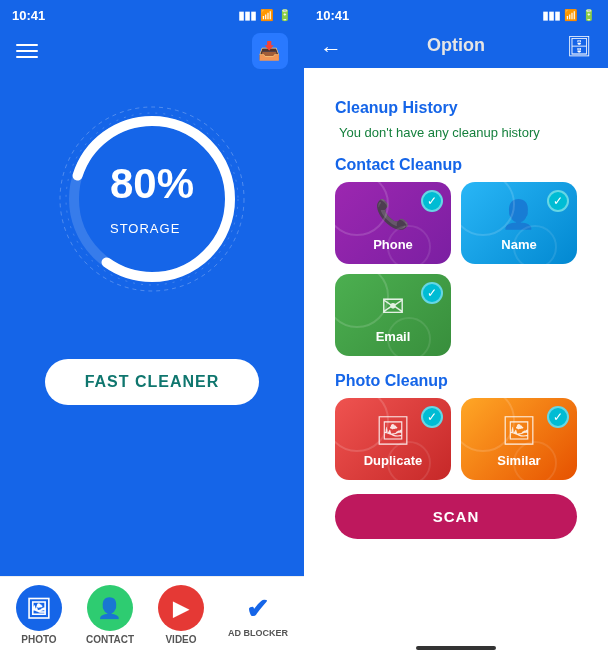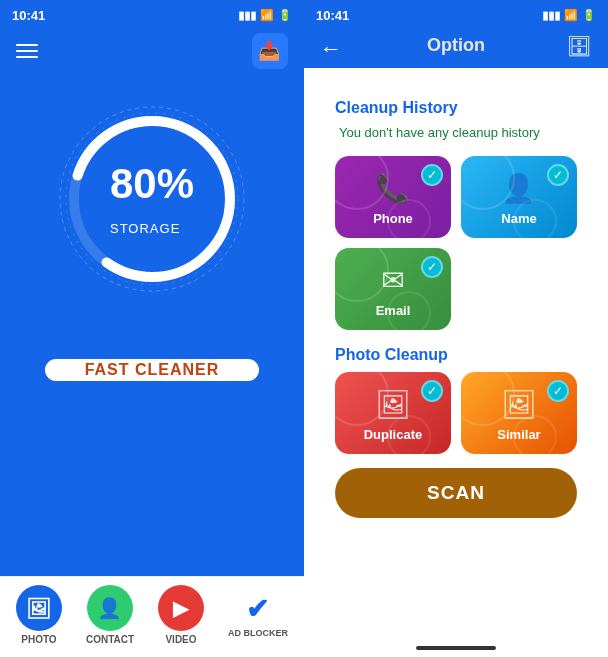--- a/index.html
+++ b/index.html
@@ -105,24 +105,24 @@
       font-size: 13px;
       font-weight: 500;
       letter-spacing: 1px;
       margin-top: 16px;
     }
 
     
     .fast-cleaner-btn {
       margin-top: 60px;
       background: white;
-      color: #c2410c;
+      color: #0f766e;
       border: none;
       border-radius: 30px;
-      padding: 2px 40px;
+      padding: 14px 40px;
       font-size: 16px;
       font-weight: 700;
       letter-spacing: 1px;
       cursor: pointer;
     }
 
     
     .bottom-nav {
       position: absolute;
       bottom: 0;
@@ -328,26 +328,26 @@
       width: 40px;
       height: 40px;
       border-radius: 50%;
       border: 2px solid rgba(255,255,255,0.1);
       bottom: -5px;
       right: 20px;
     }
 
     .scan-btn {
       width: 100%;
-      background: #a16207;
+      background: #be185d;
       color: white;
       border: none;
       border-radius: 30px;
       padding: 14px;
-      font-size: 19px;
+      font-size: 15px;
       font-weight: 700;
       letter-spacing: 1px;
       cursor: pointer;
       margin-top: 4px;
     }
 
     .bottom-bar {
       height: 18px;
       background: white;
       display: flex;
@@ -454,20 +454,21 @@
     <span class="db-icon">🗄</span>
   </div>
 
   <div class="right-content">
 
     
     <div class="section-title">Cleanup History</div>
     <div class="empty-text">You don't have any cleanup history</div>
 
     
+    <div class="section-title">Contact Cleanup</div>
 
     <div class="card-grid-2">
 
       <div class="card card-phone">
         <div class="card-check">✓</div>
         <div class="card-icon">📞</div>
         <div class="card-label">Phone</div>
       </div>
 
       <div class="card card-name">

